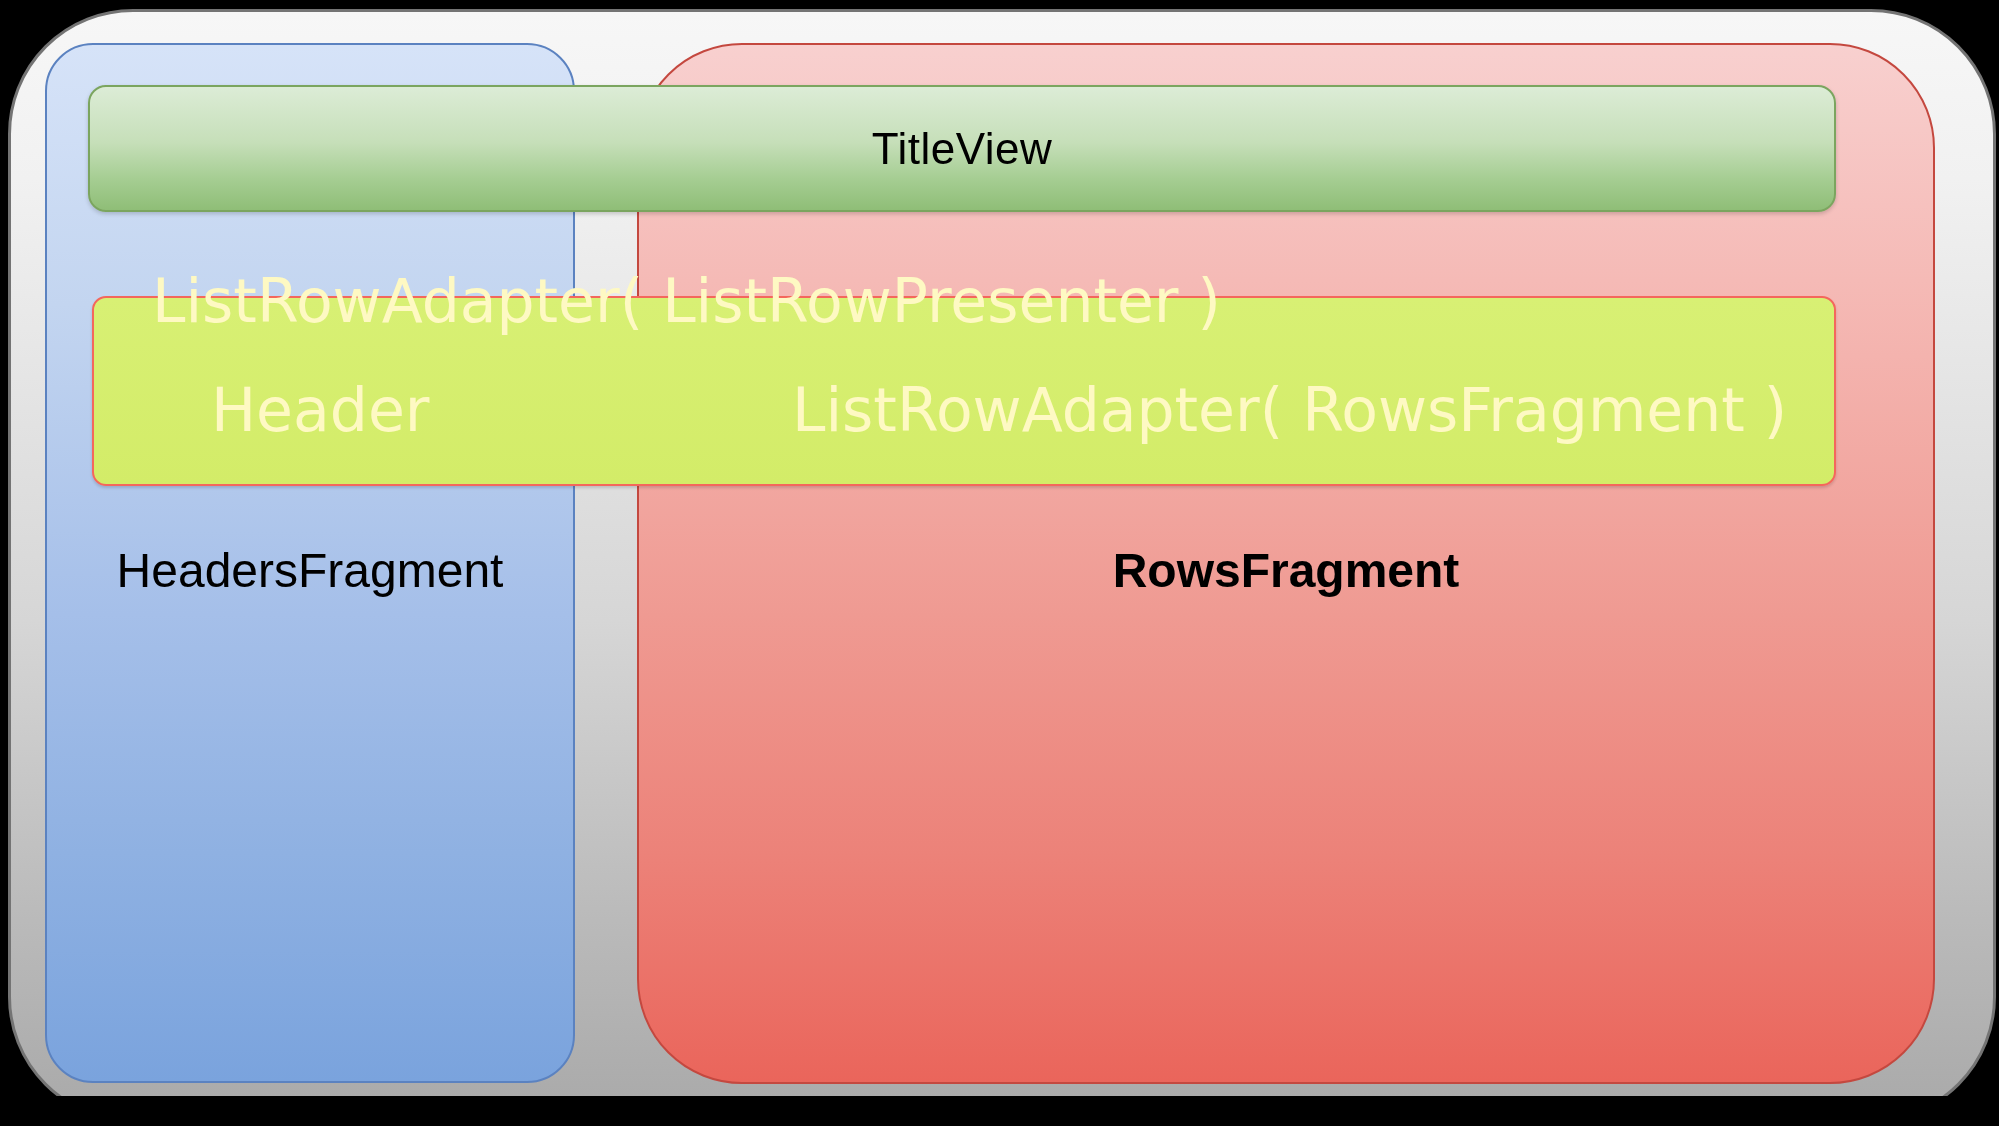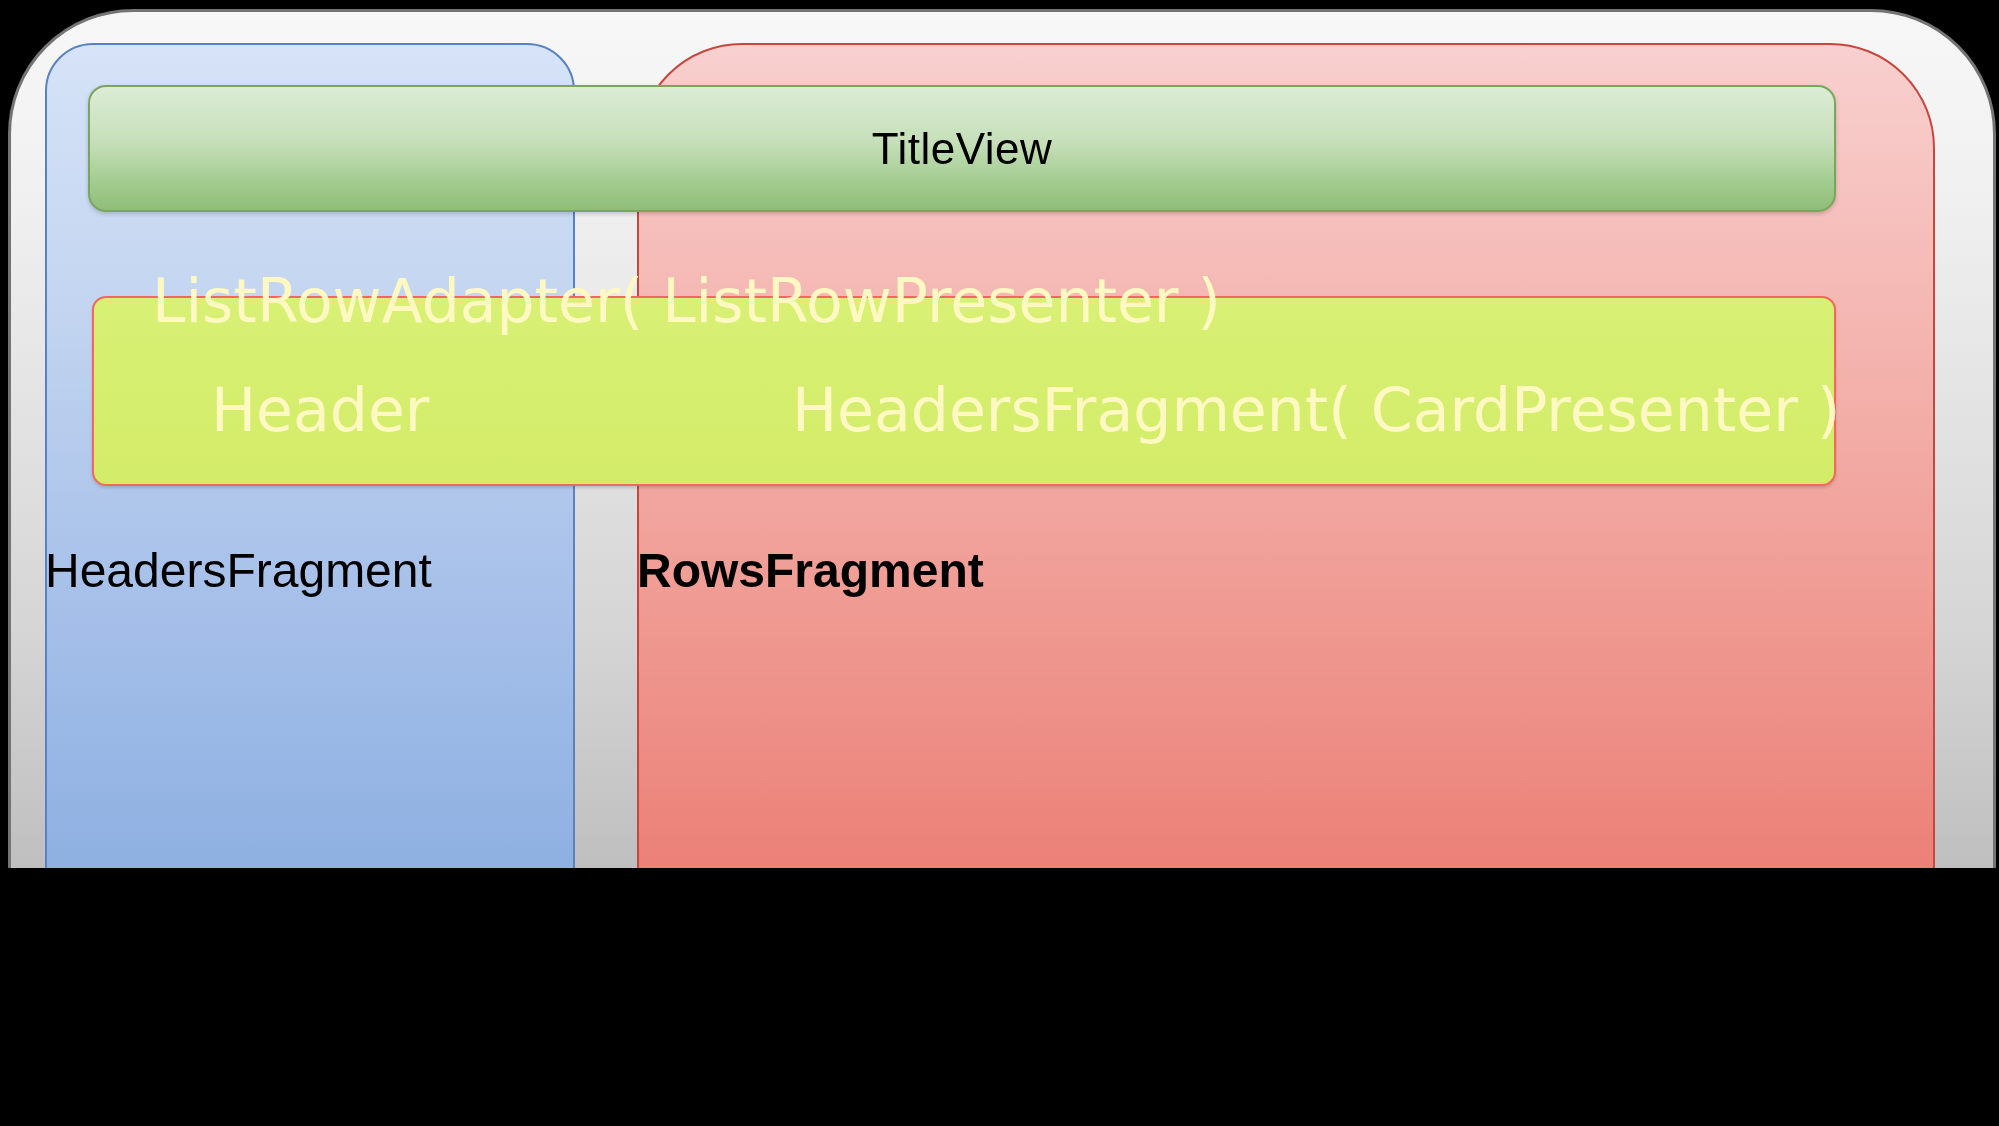--- a/index.html
+++ b/index.html
@@ -3,21 +3,21 @@
 <meta charset="utf-8">
 <style>
   html, body {
     margin: 0;
     padding: 0;
     background: #000;
   }
   .canvas {
     position: relative;
     width: 1999px;
-    height: 868px;
+    height: 1096px;
     background: var(--page-bg, #000000);
     overflow: hidden;
     font-family: "Liberation Sans", sans-serif;
   }
   .canvas * { box-sizing: border-box; }
 
   
   .screen-frame {
     position: absolute;
     left: 8px; top: 9px;
@@ -96,20 +96,21 @@
   .adapter-line-text   { left: 152px; top: 271px; }
   .header-cell-text    { left: 188px; top: 380px; margin-left: 23px; }
   .card-adapter-text   { left: 792px; top: 380px; }
 
   .fragment-label {
     position: absolute;
     top: 547px;
     font-size: 48px;
     line-height: 1;
     color: #000;
+    text-align: center;
     white-space: nowrap;
   }
   .headers-fragment-label { left: 45px;  width: 530px;  }
   .rows-fragment-label    { left: 637px; width: 1298px; font-weight: bold; }
 </style>
 </head>
 <body>
 
 <div class="canvas">
 
@@ -122,19 +123,19 @@
   <div class="title-view-bar">
     <span class="title-view-text">TitleView</span>
   </div>
 
   <div class="list-row-bar"></div>
 
   <div class="big-text adapter-line-text">ListRowAdapter( ListRowPresenter )</div>
 
   <div class="big-text header-cell-text">Header</div>
 
-  <div class="big-text card-adapter-text">HeadersFragment( CardPresenter )</div>
+  <div class="big-text card-adapter-text">ListRowAdapter( RowsFragment )</div>
 
   <div class="fragment-label headers-fragment-label">HeadersFragment</div>
 
   <div class="fragment-label rows-fragment-label">RowsFragment</div>
 
 </div>
 
 </body></html>

